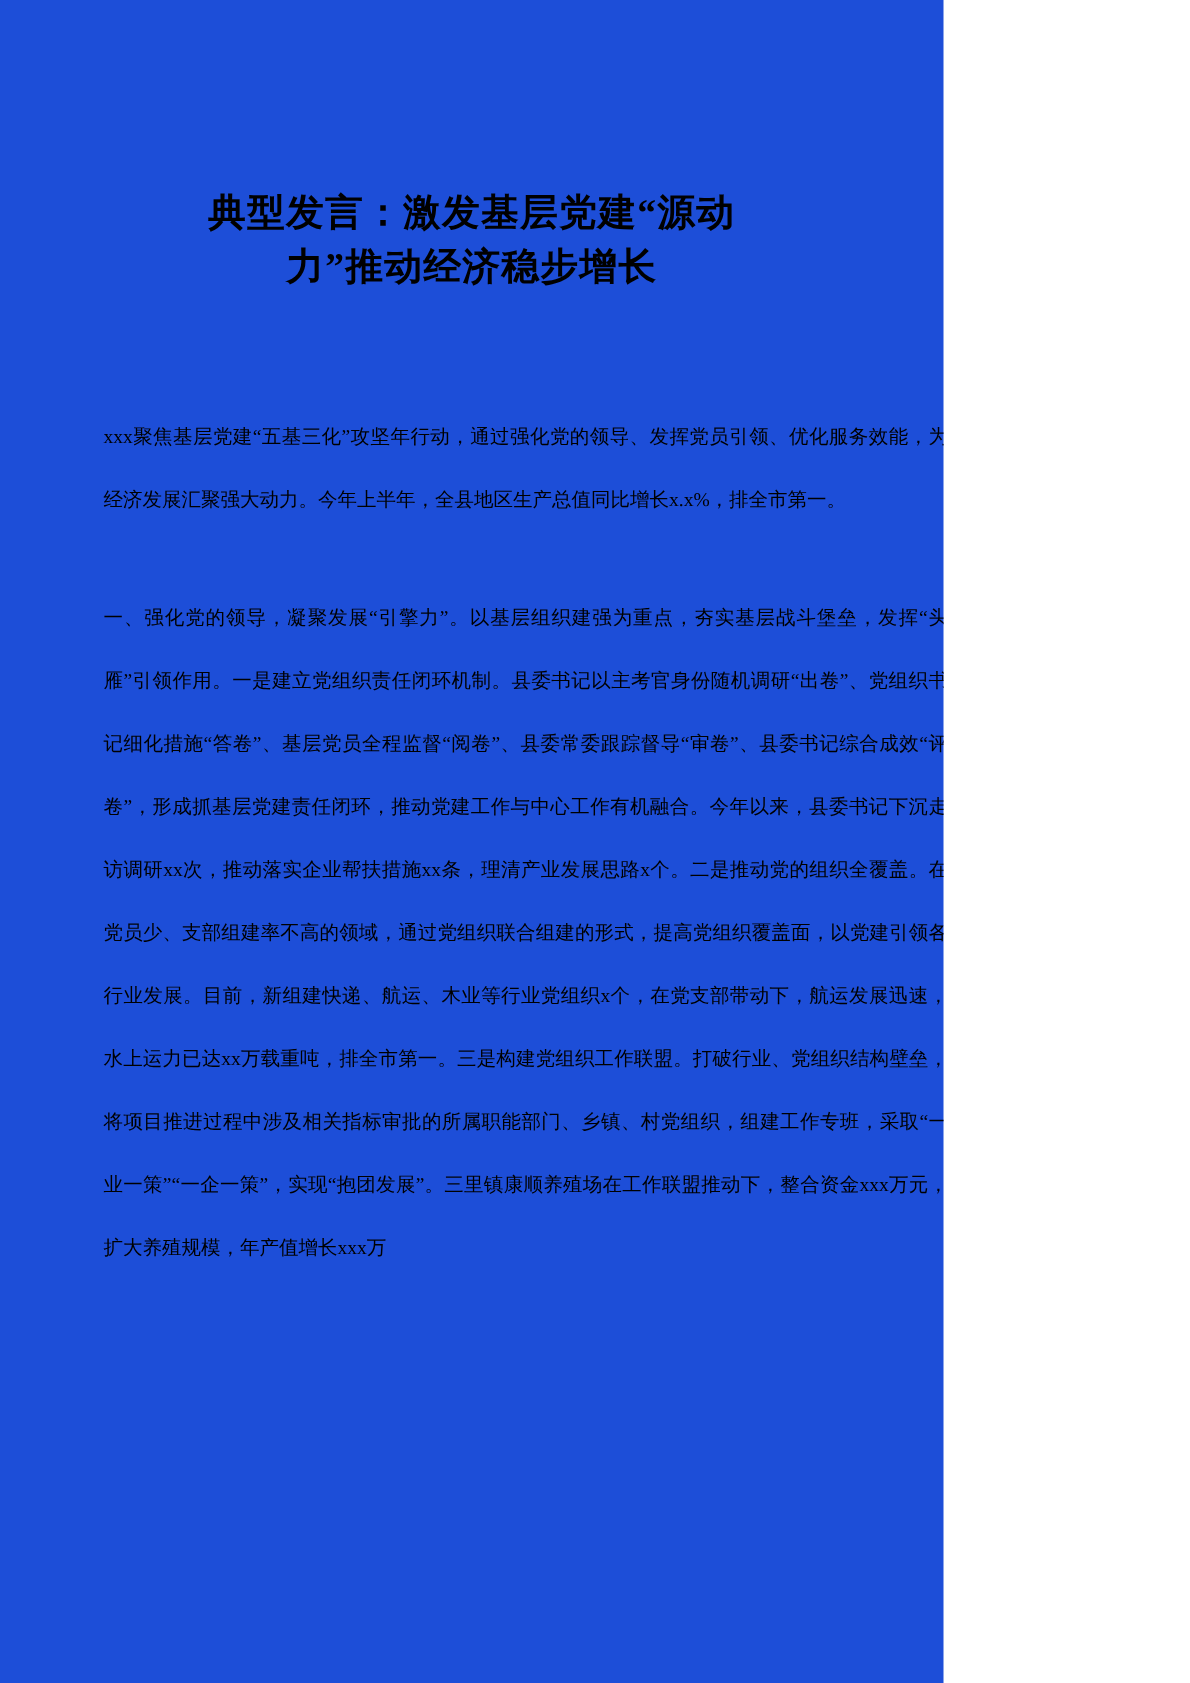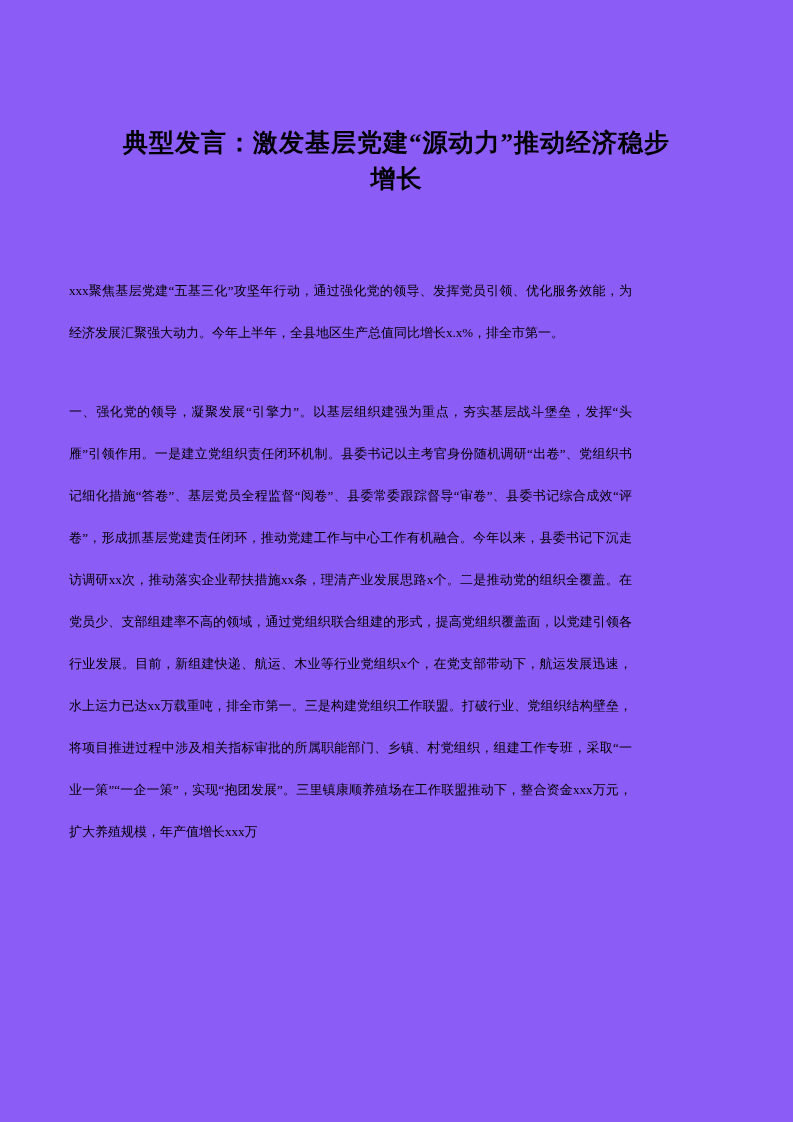--- a/index.html
+++ b/index.html
@@ -2,23 +2,23 @@
 <html><head>
 <meta charset="utf-8">
 <style>
   html, body {
     margin: 0;
     padding: 0;
     background: #ffffff;
   }
   .page {
     position: relative;
-    width: 793px;
+    width: 629px;
     height: 1122px;
-    background: #8b5cf6;
+    background: #1d4ed8;
     overflow: hidden;
     font-family: "Liberation Serif", serif;
     color: #000000;
   }
   .doc-title {
     margin: 125px 115px 0 115px;
     text-align: center;
     font-size: 25px;
     line-height: 36px;
     font-weight: bold;

